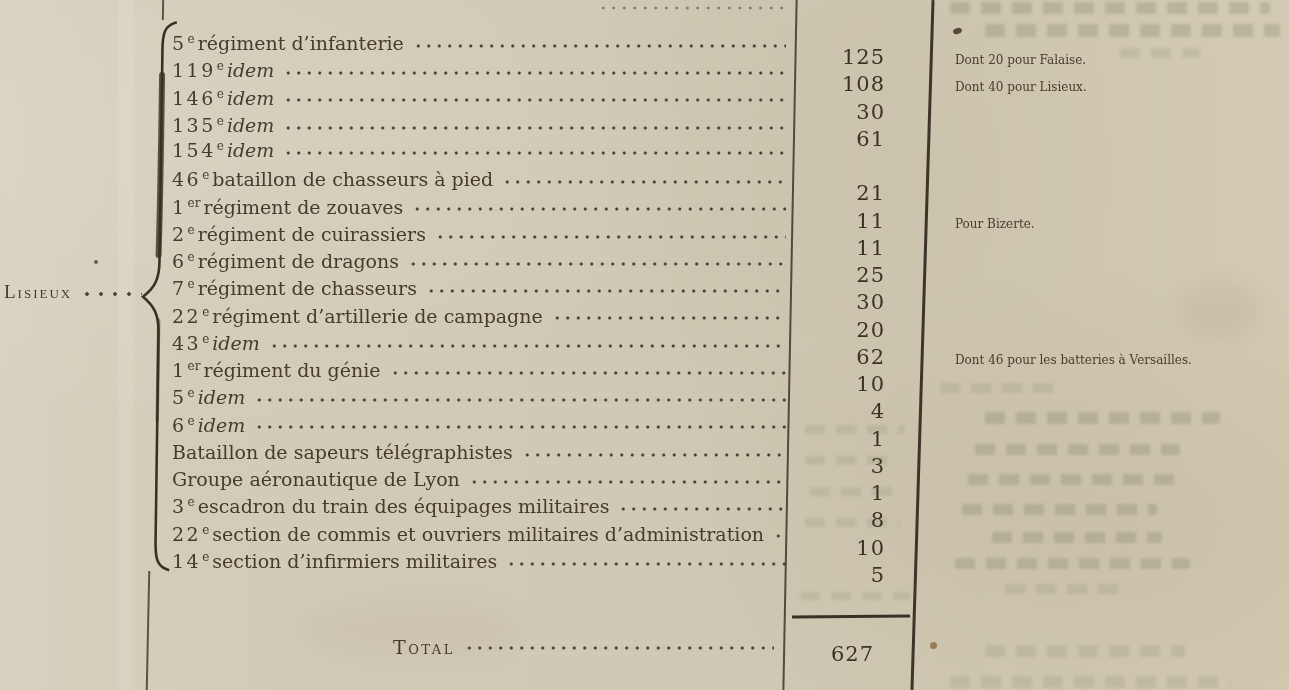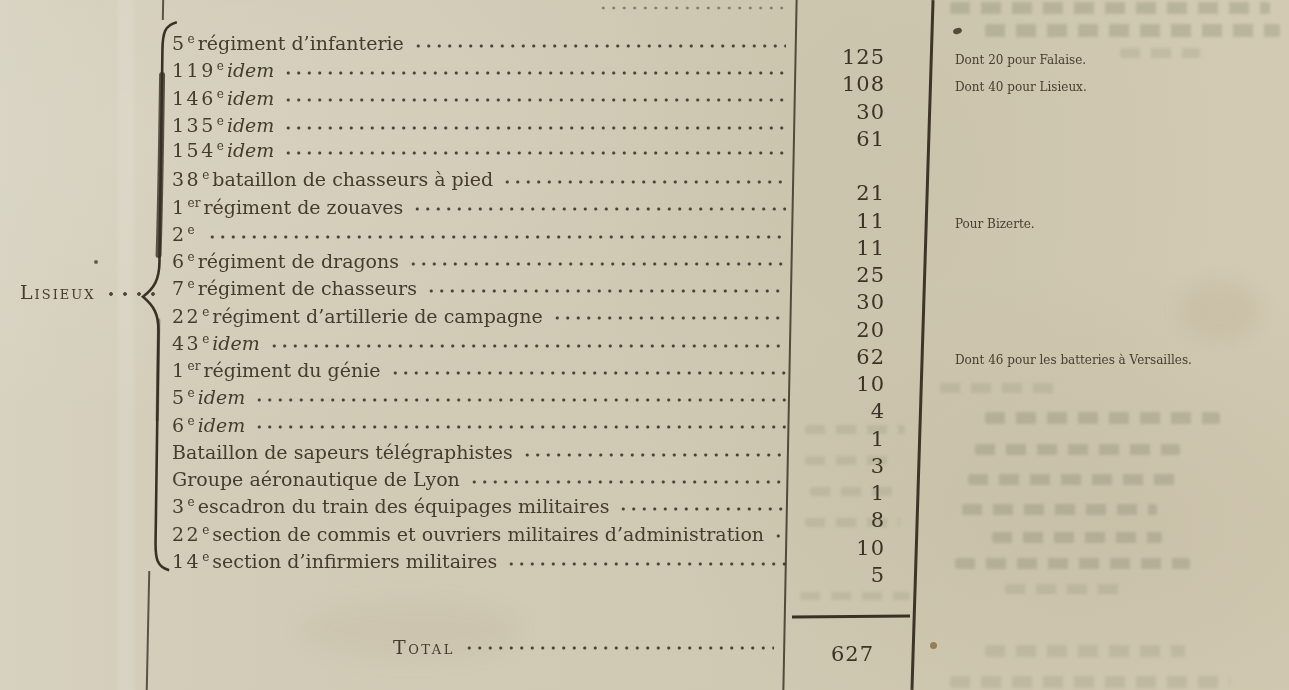--- a/index.html
+++ b/index.html
@@ -31,21 +31,21 @@
   .rname{}
   .rname.nonum{margin-left:0;}
   .rname.it{font-style:italic;text-align:center;}
   .leader{flex:1 1 auto; min-width:0; align-self:stretch; margin-left:7px; margin-right:2px;
     background-image:radial-gradient(circle, rgba(64,54,42,.92) 1.25px, rgba(64,54,42,0) 1.9px);
     background-size:10.5px 8px; background-repeat:repeat-x; background-position:2px calc(100% - 6px);}
   .cell-value{flex:0 0 143px; box-sizing:border-box; text-align:right; padding-right:46px;
     font-size:21px; letter-spacing:1px; color:#3c3226; transform:translateY(14px);}
   .cell-note{flex:1 1 auto; padding-left:24px; font-size:12px; white-space:nowrap; color:#483d2f; transform:translateY(14px);}
   
-  .group-label{position:absolute; left:20px; top:281px; display:flex; align-items:baseline; width:138px;}
+  .group-label{position:absolute; left:4px; top:281px; display:flex; align-items:baseline; width:138px;font-family:Liberation Serif, serif;}
   .group-label-text{font-variant:small-caps; font-size:19px; letter-spacing:2px;}
   .group-label-dots{flex:1 1 auto; align-self:stretch; margin-left:8px;
     background-image:radial-gradient(circle, rgba(64,54,42,.9) 1.5px, rgba(64,54,42,0) 2.2px);
     background-size:14px 8px; background-repeat:repeat-x; background-position:0 calc(100% - 5px);}
   .brace{position:absolute; left:140px; top:20px; transform:rotate(0.8deg);}
   
   .total-row{position:absolute; left:393px; top:636px; width:383px; display:flex; align-items:baseline;}
   .total-label{font-variant:small-caps; font-size:19px; letter-spacing:2.5px;}
   .total-value{position:absolute; left:795px; top:642px; width:115px; text-align:center; font-size:21px; letter-spacing:1px; color:#3c3226;}
   
@@ -150,21 +150,21 @@
         <span class="cell-label">
           <span class="rnum">154</span>
           <span class="rsup">e</span>
           <span class="rname it">idem</span>
           <span class="leader"></span>
         </span>
         <span class="cell-note"></span>
       </div>
       <div class="row">
         <span class="cell-label">
-          <span class="rnum">38</span>
+          <span class="rnum">46</span>
           <span class="rsup">e</span>
           <span class="rname">bataillon de chasseurs à pied</span>
           <span class="leader"></span>
         </span>
         <span class="cell-value">21</span>
         <span class="cell-note"></span>
       </div>
       <div class="row">
         <span class="cell-label">
           <span class="rnum">1</span>
@@ -172,20 +172,21 @@
           <span class="rname">régiment de zouaves</span>
           <span class="leader"></span>
         </span>
         <span class="cell-value">11</span>
         <span class="cell-note">Pour Bizerte.</span>
       </div>
       <div class="row">
         <span class="cell-label">
           <span class="rnum">2</span>
           <span class="rsup">e</span>
+          <span class="rname">régiment de cuirassiers</span>
           <span class="leader"></span>
         </span>
         <span class="cell-value">11</span>
         <span class="cell-note"></span>
       </div>
       <div class="row">
         <span class="cell-label">
           <span class="rnum">6</span>
           <span class="rsup">e</span>
           <span class="rname">régiment de dragons</span>

